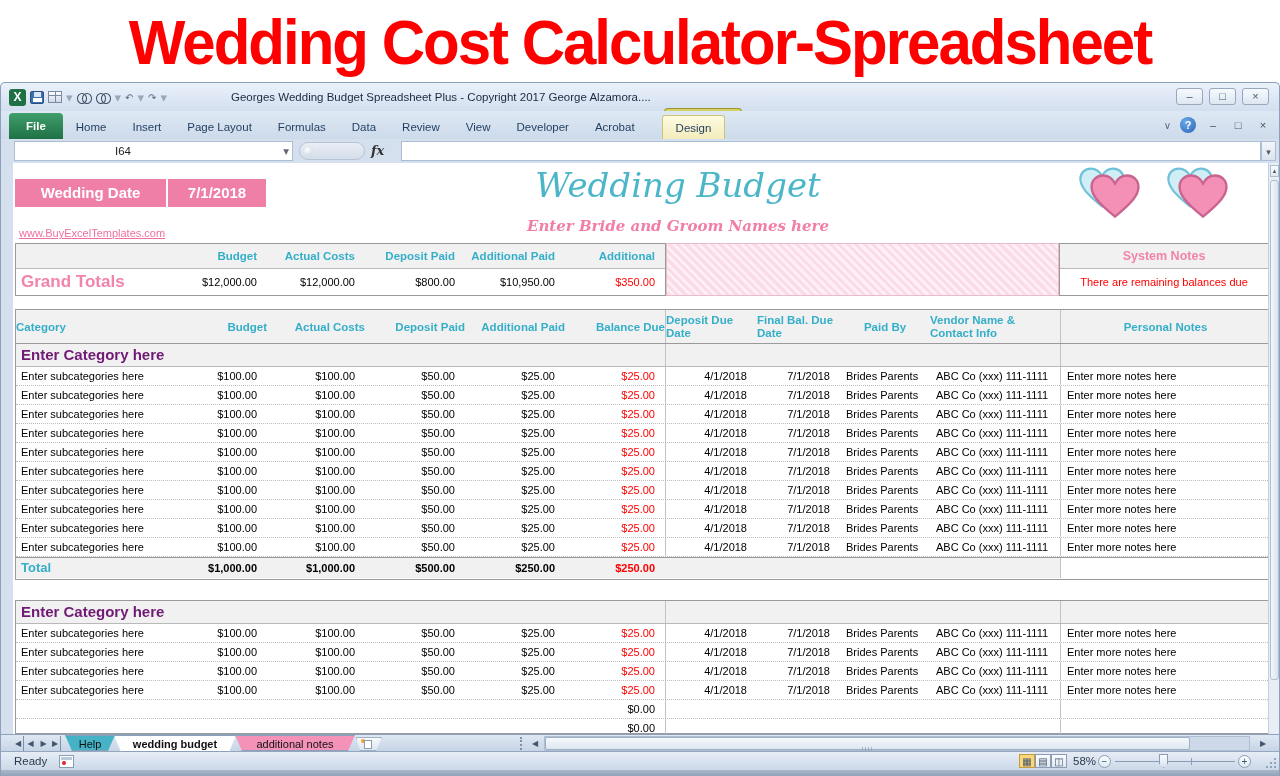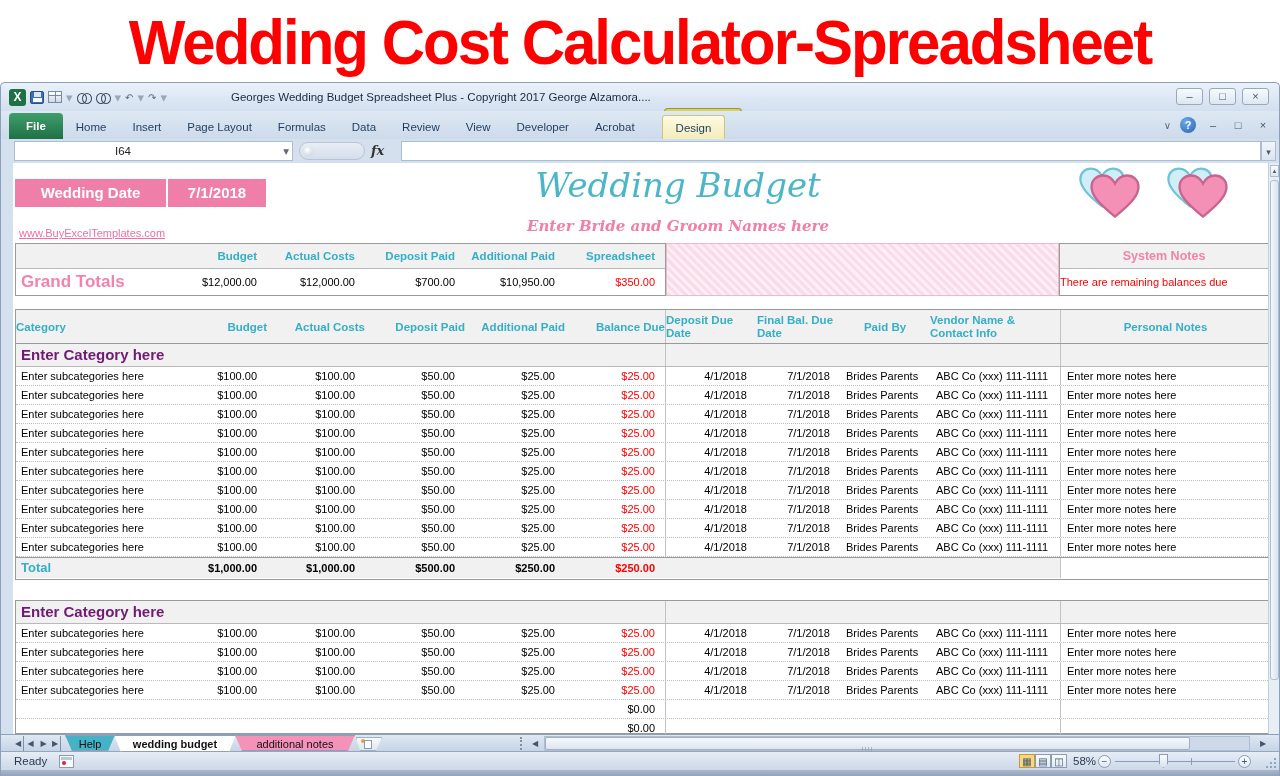--- a/index.html
+++ b/index.html
@@ -112,21 +112,21 @@
   .grandbox{position:absolute;left:2px;top:80px;width:651px;height:53px;border:1px solid #9a9a9a;background:#fff;}
   .ghead{height:25px;line-height:25px;background:#f1f1f1;border-bottom:1px solid #b9b9b9;}
   .ghead .c{font-size:11.5px;}
   .gvals{height:26px;line-height:26px;}
   .glabel{font-size:17px;line-height:25px;}
   .stripe{position:absolute;left:653px;top:80px;width:393px;height:53px;border:1px solid #e9bccd;
           background:repeating-linear-gradient(45deg,#fadbe7 0 3px,#fdeff5 3px 6px);}
   .sysbox{position:absolute;left:1046px;top:80px;width:210px;height:53px;border:1px solid #9a9a9a;background:#fff;}
   .syshead{height:25px;line-height:25px;background:#f1f1f1;border-bottom:1px solid #b9b9b9;
            text-align:center;font-size:12.5px;}
-  .sysval{height:26px;line-height:26px;font-size:11px;color:#ff0000;white-space:nowrap;}
+  .sysval{height:26px;line-height:26px;text-align:center;font-size:11px;color:#ff0000;white-space:nowrap;}
 
   
   .mainbox{position:absolute;left:2px;width:1256px;border:1px solid #9a9a9a;background:#fff;}
   .box1{top:146px;height:271px;}
   .box2{top:437px;height:134px;}
   .thead{height:34px;background:#f1f1f1;border-bottom:1px solid #9a9a9a;}
   .thead .c{font-size:11.5px;color:#35afc9;font-weight:bold;line-height:13px;padding-top:3px;
             white-space:normal;display:flex;flex-direction:column;justify-content:center;padding-bottom:2px;}
   .thead .c.hl{align-items:flex-start;} .thead .c.hr{align-items:flex-end;} .thead .c.hc{align-items:center;}
   .catrow{height:23px;line-height:22px;background:#f1f1f1;border-bottom:1px solid #b9b9b9;}
@@ -274,27 +274,27 @@
         </svg>
       </div>
 
       <div class="grandbox">
         <div class="grow ghead">
           <div class="c"></div>
           <div class="c ar teal">Budget</div>
           <div class="c ar teal">Actual Costs</div>
           <div class="c ar teal">Deposit Paid</div>
           <div class="c ar teal">Additional Paid</div>
-          <div class="c ar teal">Spreadsheet</div>
+          <div class="c ar teal">Additional</div>
         </div>
         <div class="grow gvals">
           <div class="c al pinktx glabel">Grand Totals</div>
           <div class="c ar">$12,000.00</div>
           <div class="c ar">$12,000.00</div>
-          <div class="c ar">$700.00</div>
+          <div class="c ar">$800.00</div>
           <div class="c ar">$10,950.00</div>
           <div class="c ar red">$350.00</div>
         </div>
       </div>
       <div class="stripe"></div>
       <div class="sysbox">
         <div class="syshead pinktx">System Notes</div>
         <div class="sysval">There are remaining balances due</div>
       </div>
 

